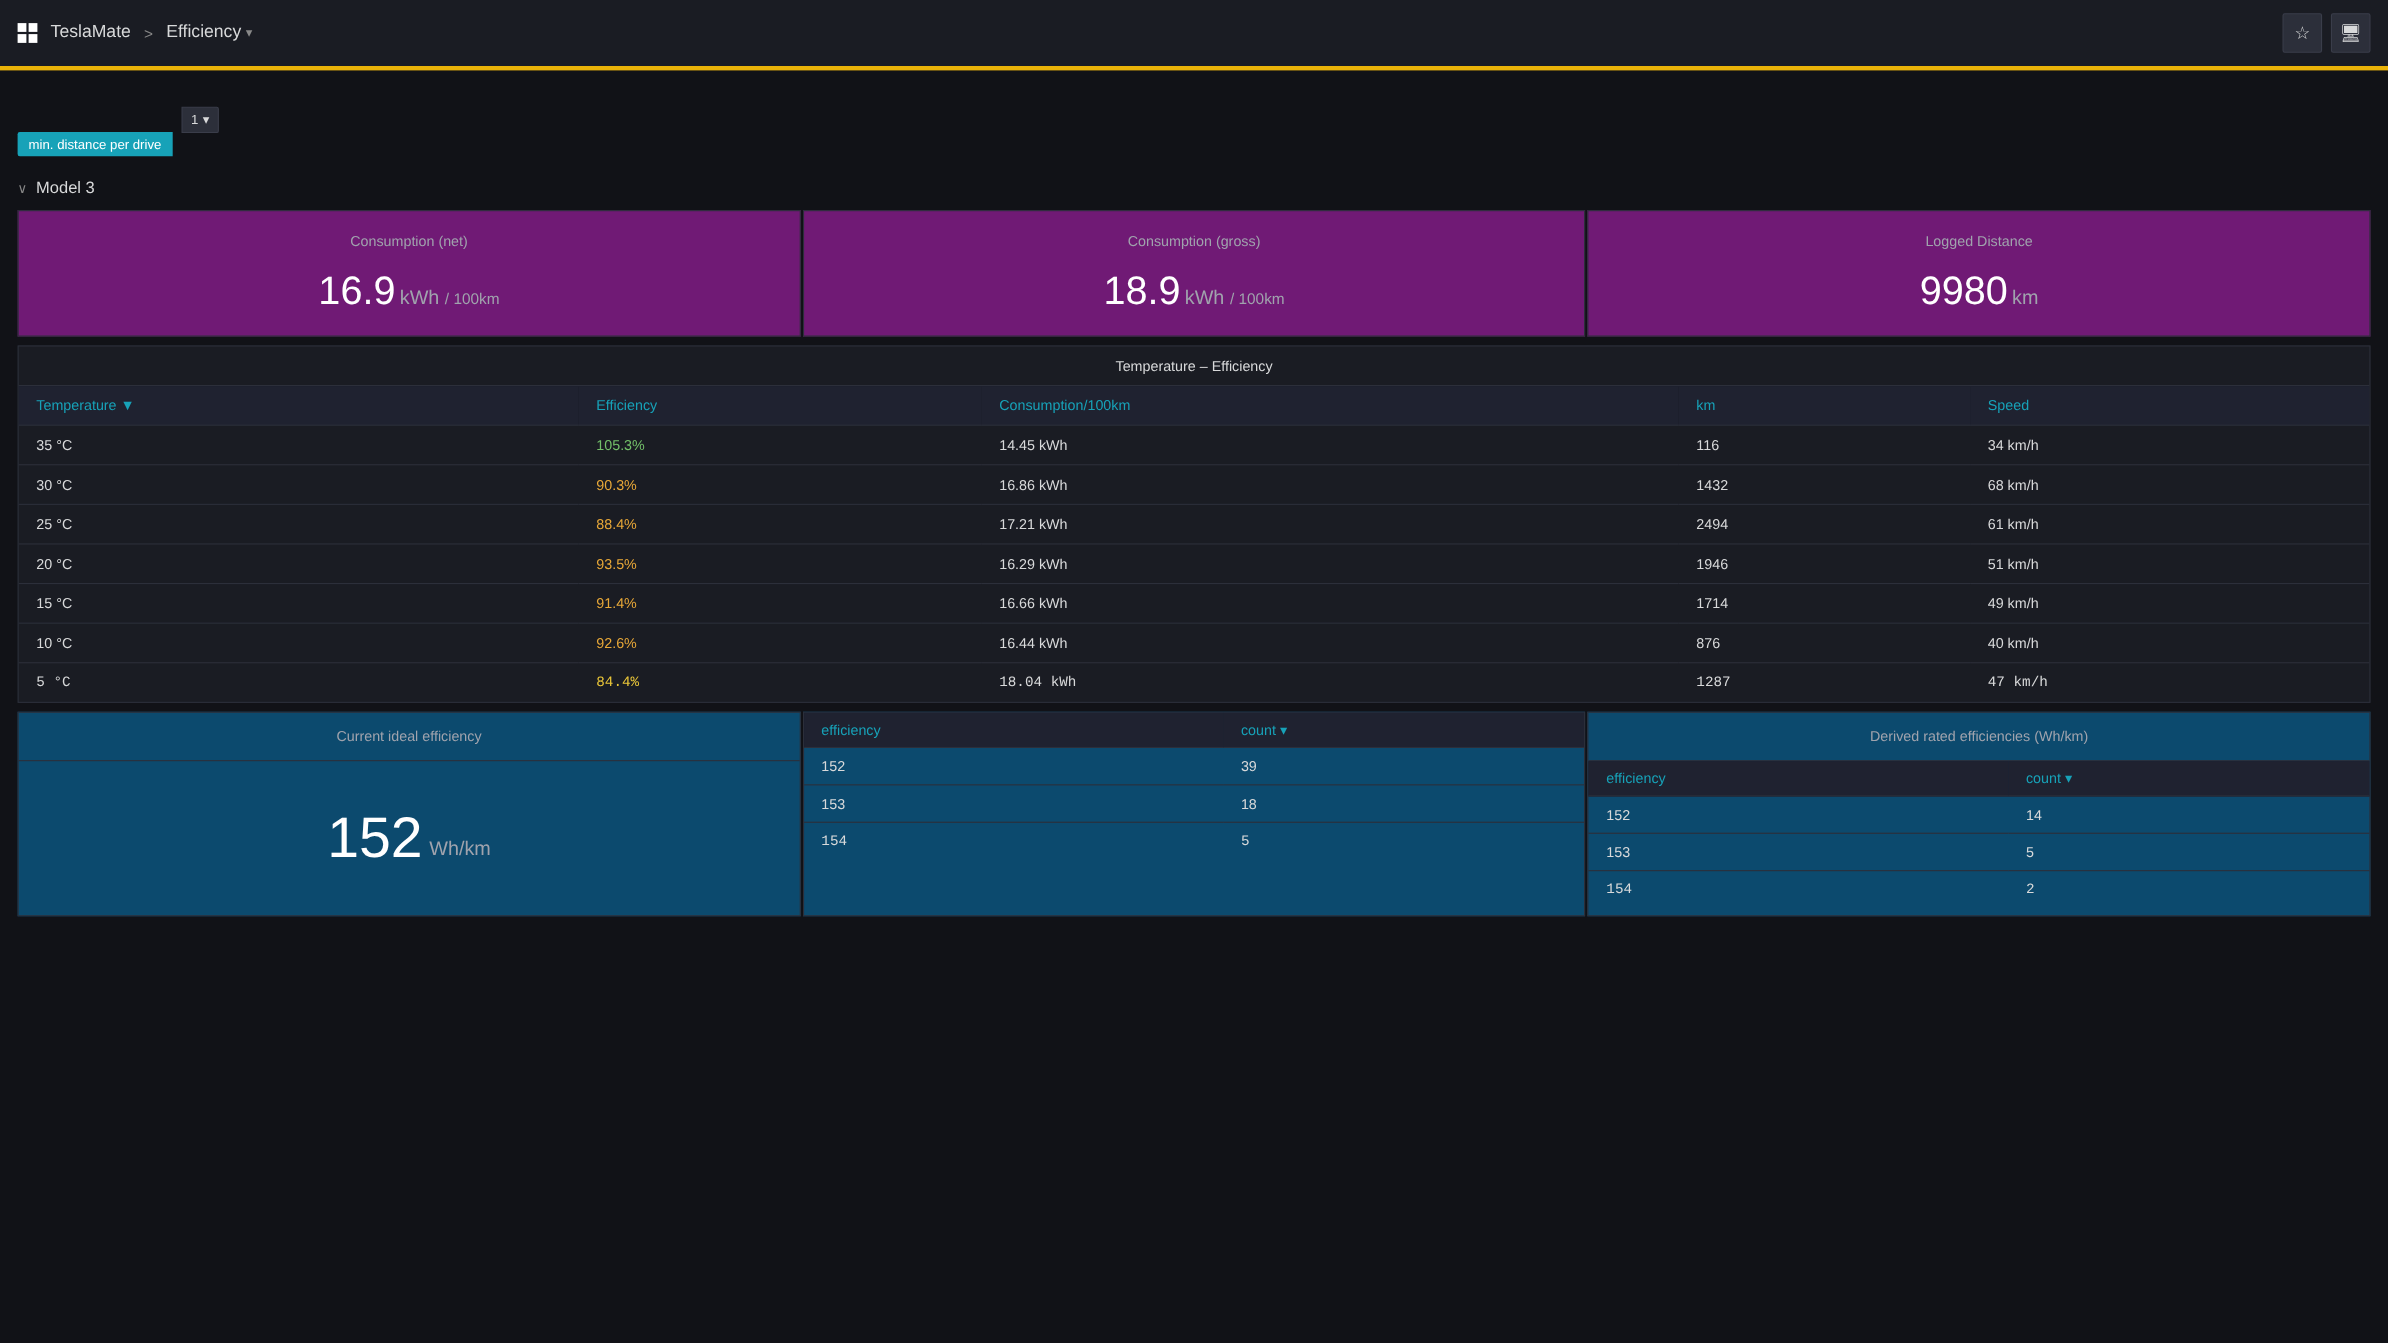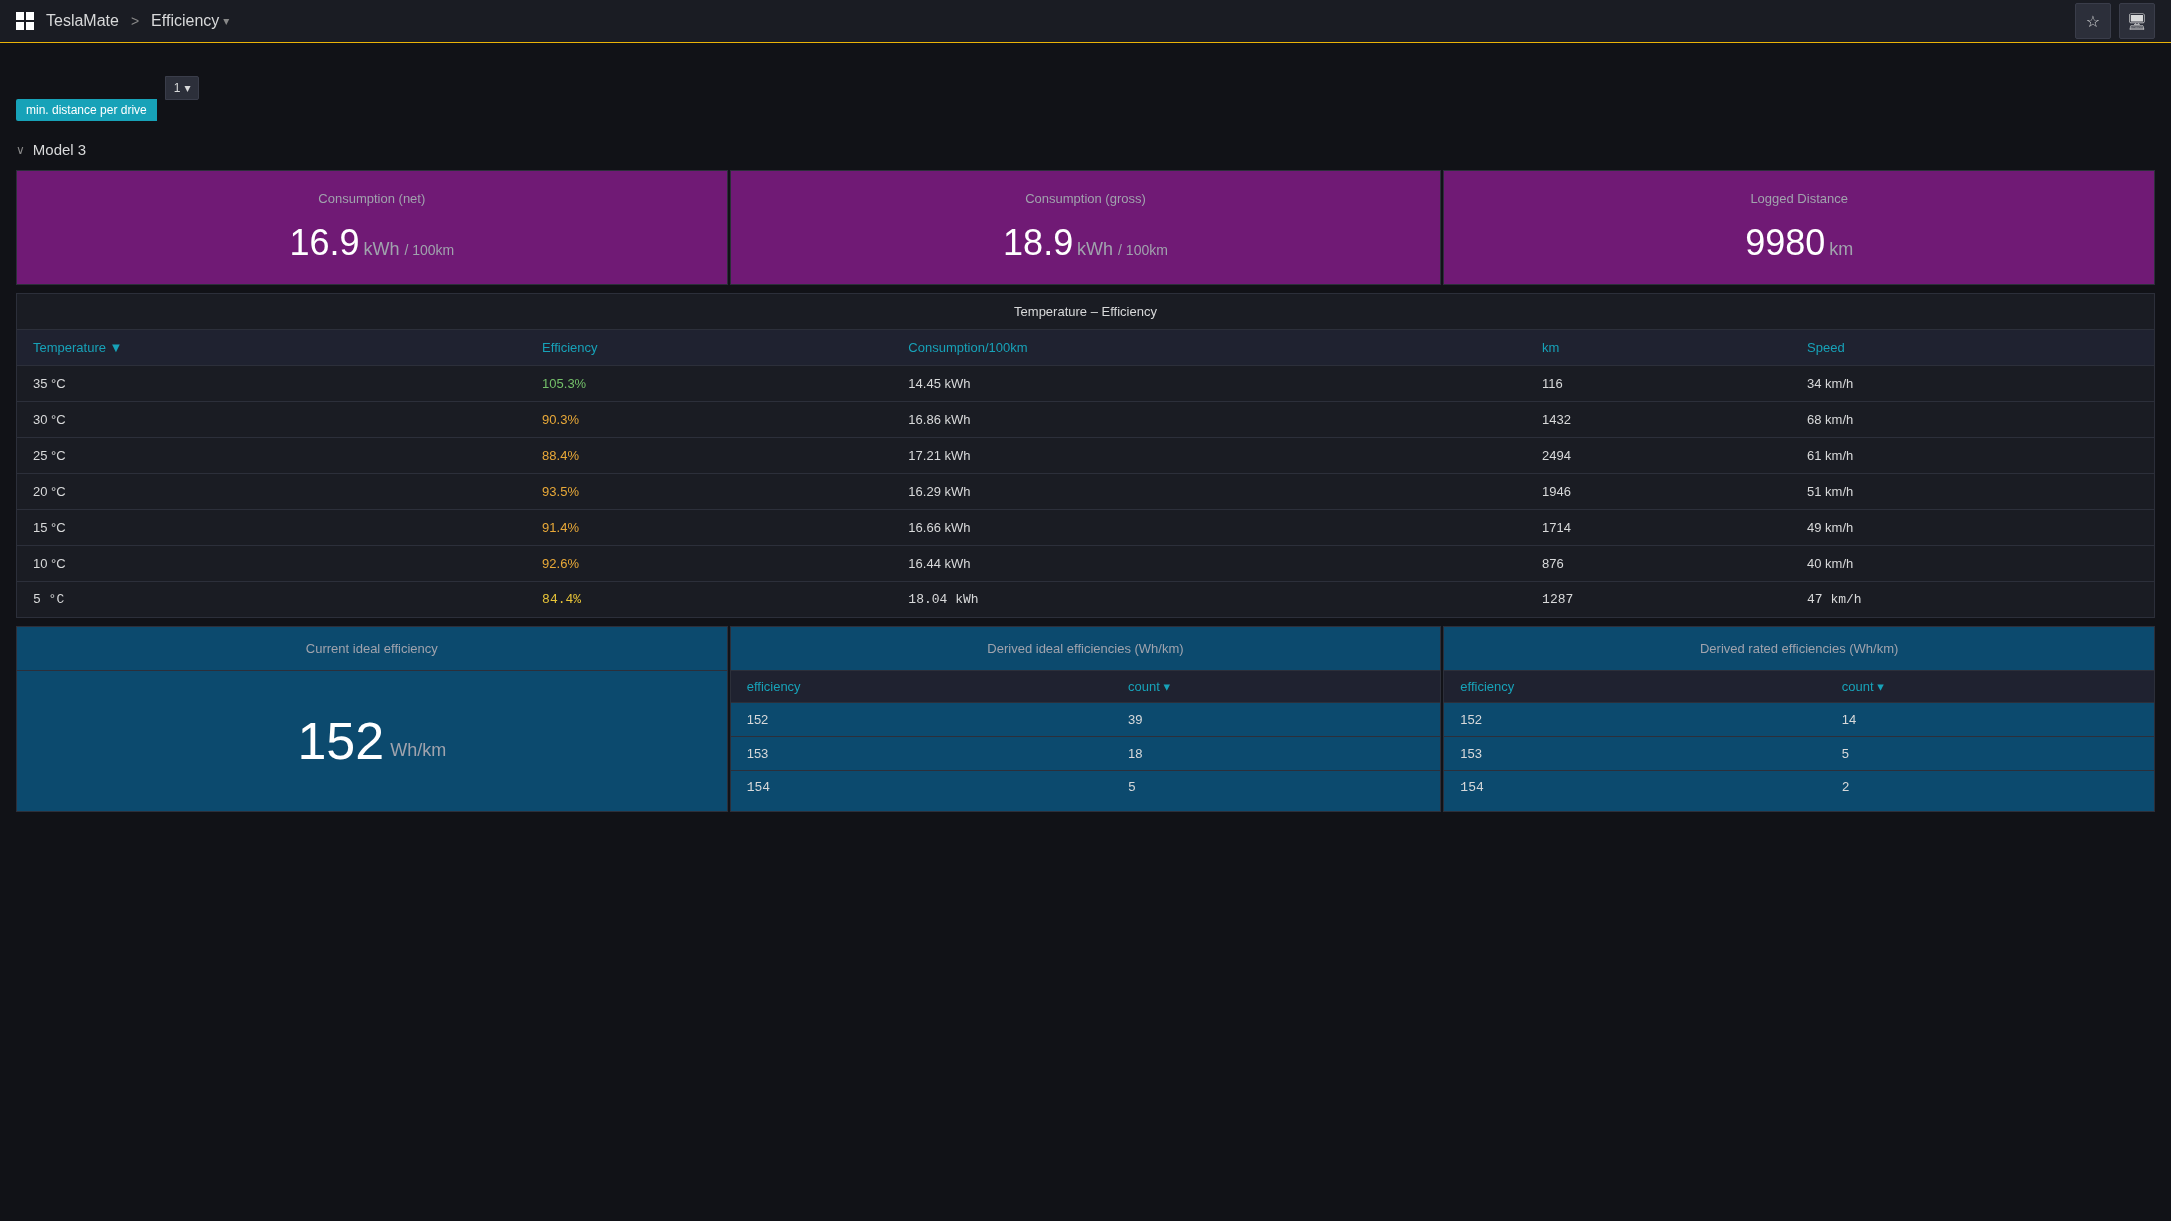--- a/index.html
+++ b/index.html
@@ -11,22 +11,22 @@
       min-height: 100vh;
     }
 
     
     .topbar {
       background-color: #1a1c23;
       display: flex;
       align-items: center;
       justify-content: space-between;
       padding: 0 16px;
-      height: 43px;
-      border-bottom: 1px solid #eab308;
+      height: 64px;
+      border-bottom: 4px solid #eab308;
       text-align: center;
     }
     .topbar-left {
       display: flex;
       align-items: center;
       gap: 8px;
     }
     .app-logo {
       display: flex;
       gap: 3px;
@@ -401,21 +401,20 @@
 
   <div class="bottom-card">
     <div class="bottom-card-title">Current ideal efficiency</div>
     <div class="big-value-container">
       <span class="big-value">152</span>
       <span class="big-unit">Wh/km</span>
     </div>
   </div>
 
   <div class="bottom-card">
-    <div class="bottom-card-title">Derived ideal efficiencies (Wh/km)</div>
     <table class="inner-table">
       <thead>
         <tr>
           <th style="color:#17a2b8;">
             <span>efficiency</span>
           </th>
           <th style="color:#17a2b8;">
             <span>count</span>
             <span> ▾</span>
           </th>

